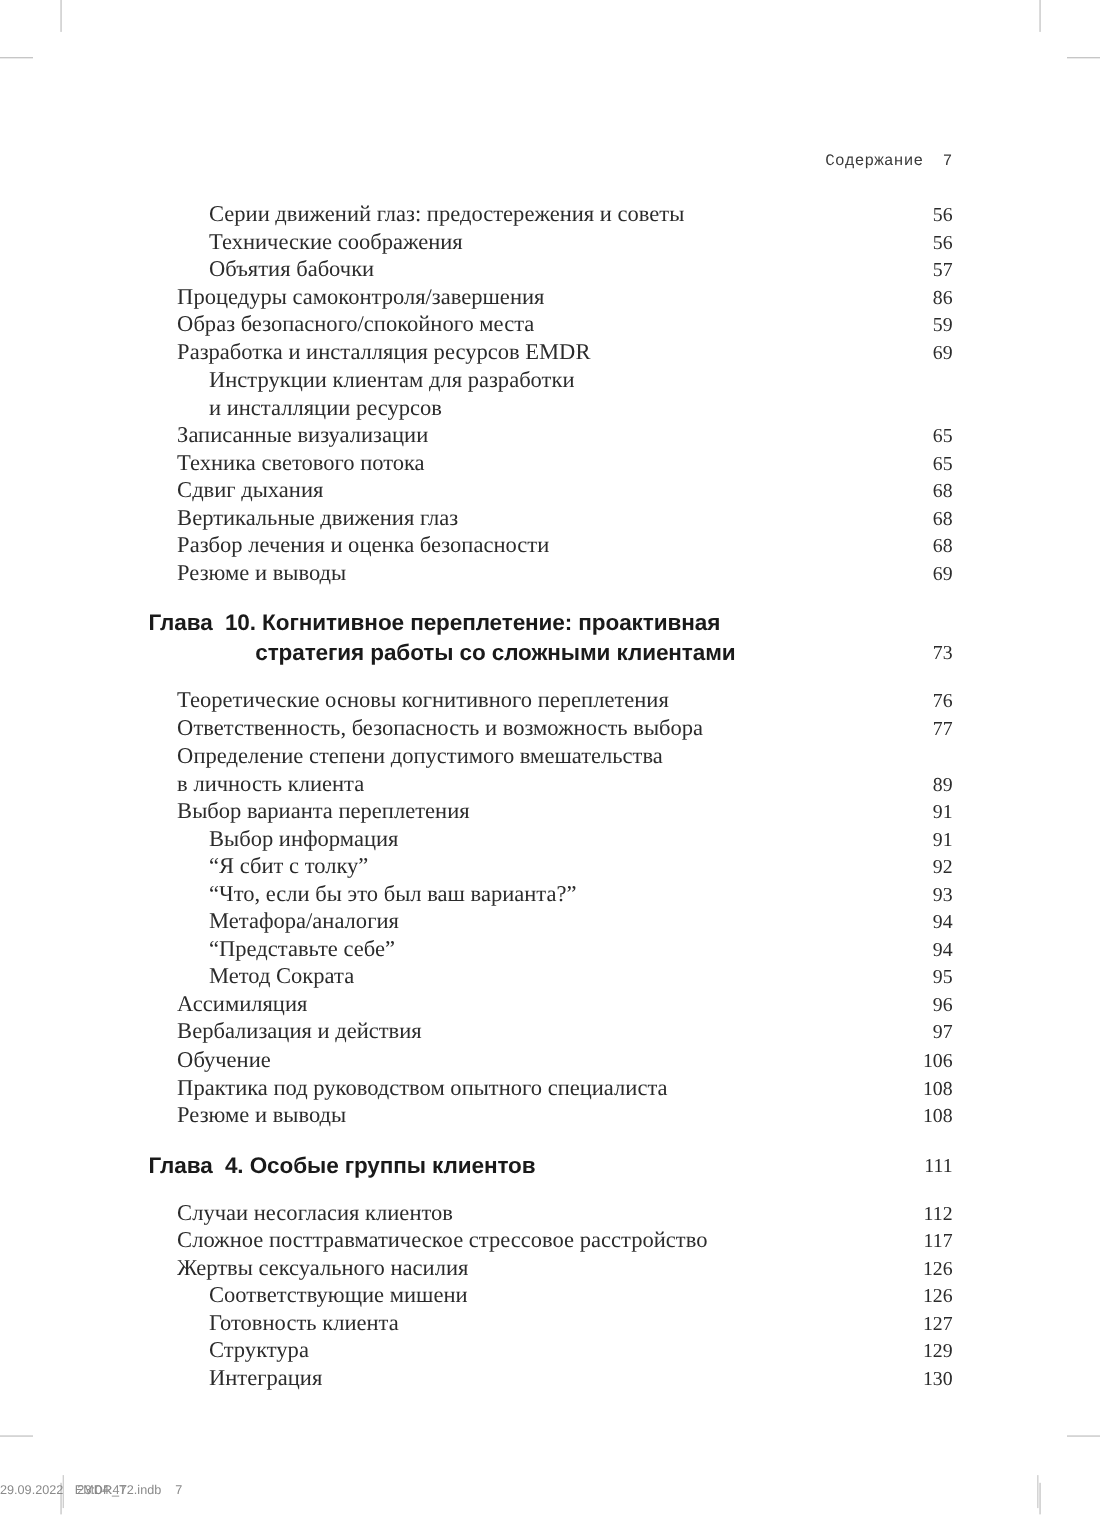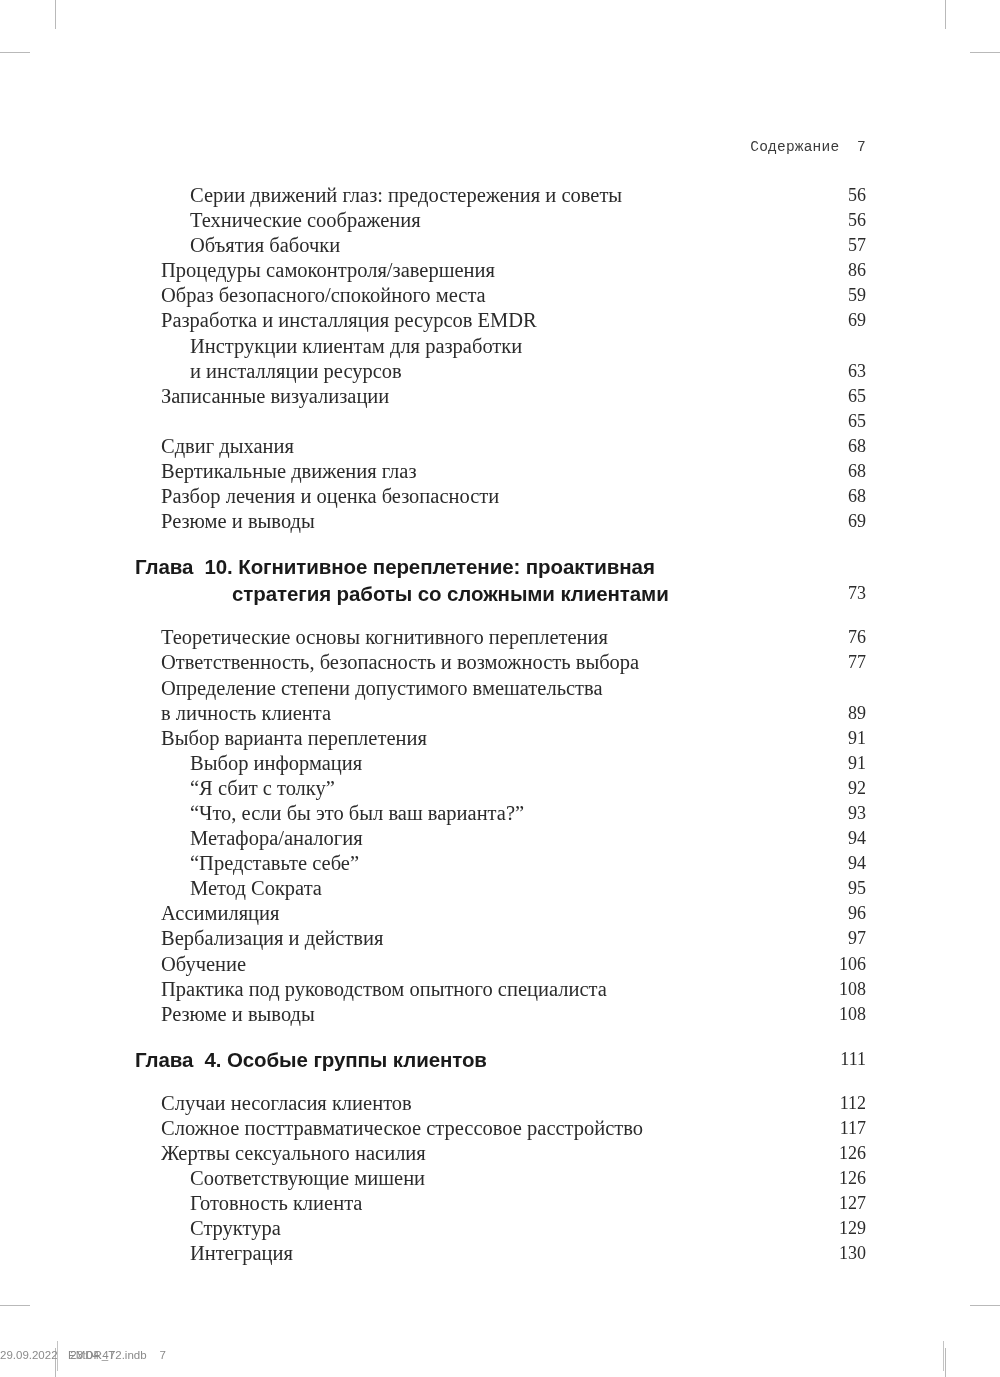--- a/index.html
+++ b/index.html
@@ -188,27 +188,27 @@
       </div>
       <div class="toc-row lvl1">
         <span class="label">Разработка и инсталляция ресурсов EMDR</span>
         <span class="page-num">69</span>
       </div>
       <div class="toc-row lvl2">
         <span class="label">Инструкции клиентам для разработки</span>
       </div>
       <div class="toc-row lvl2">
         <span class="label">и инсталляции ресурсов</span>
-        <span class="page-num">63</span>
       </div>
       <div class="toc-row lvl1">
         <span class="label">Записанные визуализации</span>
         <span class="page-num">65</span>
       </div>
       <div class="toc-row lvl1">
+        <span class="label">Техника светового потока</span>
         <span class="page-num">65</span>
       </div>
       <div class="toc-row lvl1">
         <span class="label">Сдвиг дыхания</span>
         <span class="page-num">68</span>
       </div>
       <div class="toc-row lvl1">
         <span class="label">Вертикальные движения глаз</span>
         <span class="page-num">68</span>
       </div>

